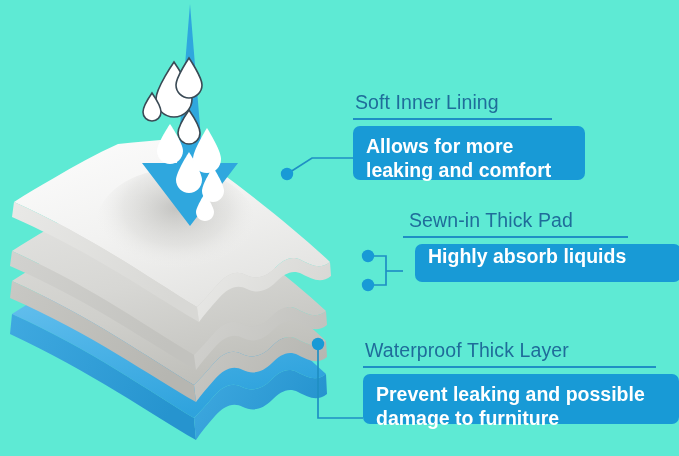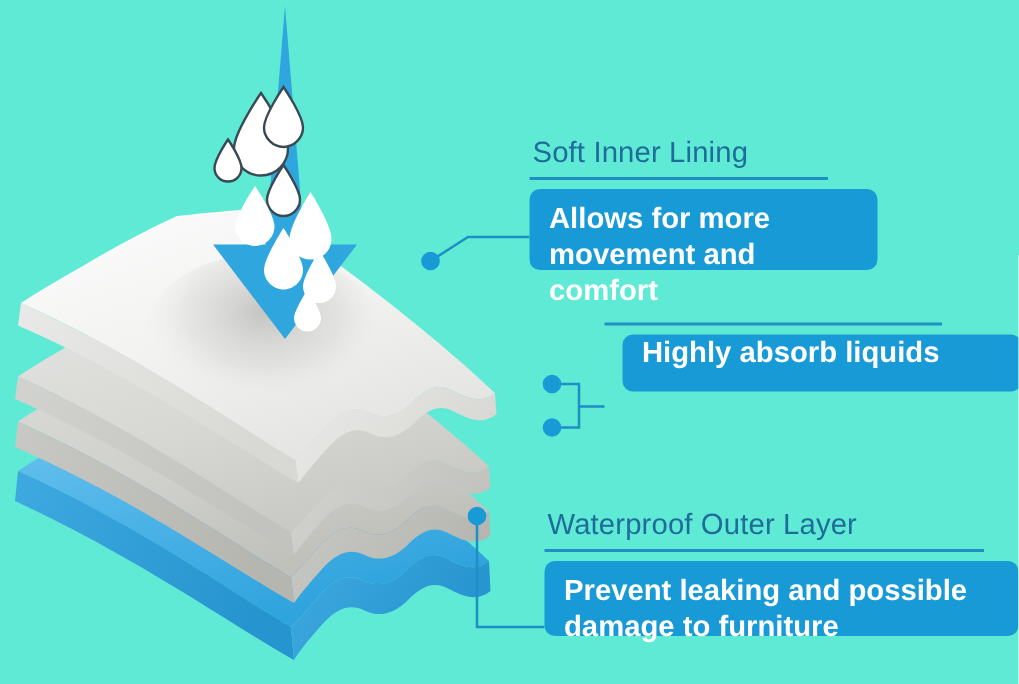--- a/index.html
+++ b/index.html
@@ -268,33 +268,34 @@
       <polyline points="318,344 318,418 363,418" fill="none" stroke="#1f8fc4" stroke-width="1.7"></polyline>
       <circle cx="318" cy="344" r="6.2" fill="#189ad6"></circle>
     </g>
   </svg>
 
   <div class="callout" id="callout-soft-inner-lining">
     <div class="callout-heading">Soft Inner Lining</div>
     <div class="callout-rule"></div>
     <div class="callout-box">
       <div>Allows for more</div>
-      <div>movement and comfort</div>
+      <div>leaking and comfort</div>
     </div>
   </div>
 
   <div class="callout" id="callout-sewn-in-thick-pad">
+    <div class="callout-heading">Sewn-in Thick Pad</div>
     <div class="callout-rule"></div>
     <div class="callout-box">
       <div>Highly absorb liquids</div>
     </div>
   </div>
 
   <div class="callout" id="callout-waterproof-outer-layer">
-    <div class="callout-heading">Waterproof Outer Layer</div>
+    <div class="callout-heading">Waterproof Thick Layer</div>
     <div class="callout-rule"></div>
     <div class="callout-box">
       <div>Prevent leaking and possible</div>
       <div>damage to furniture</div>
     </div>
   </div>
 
 </div>
 
 </body></html>

